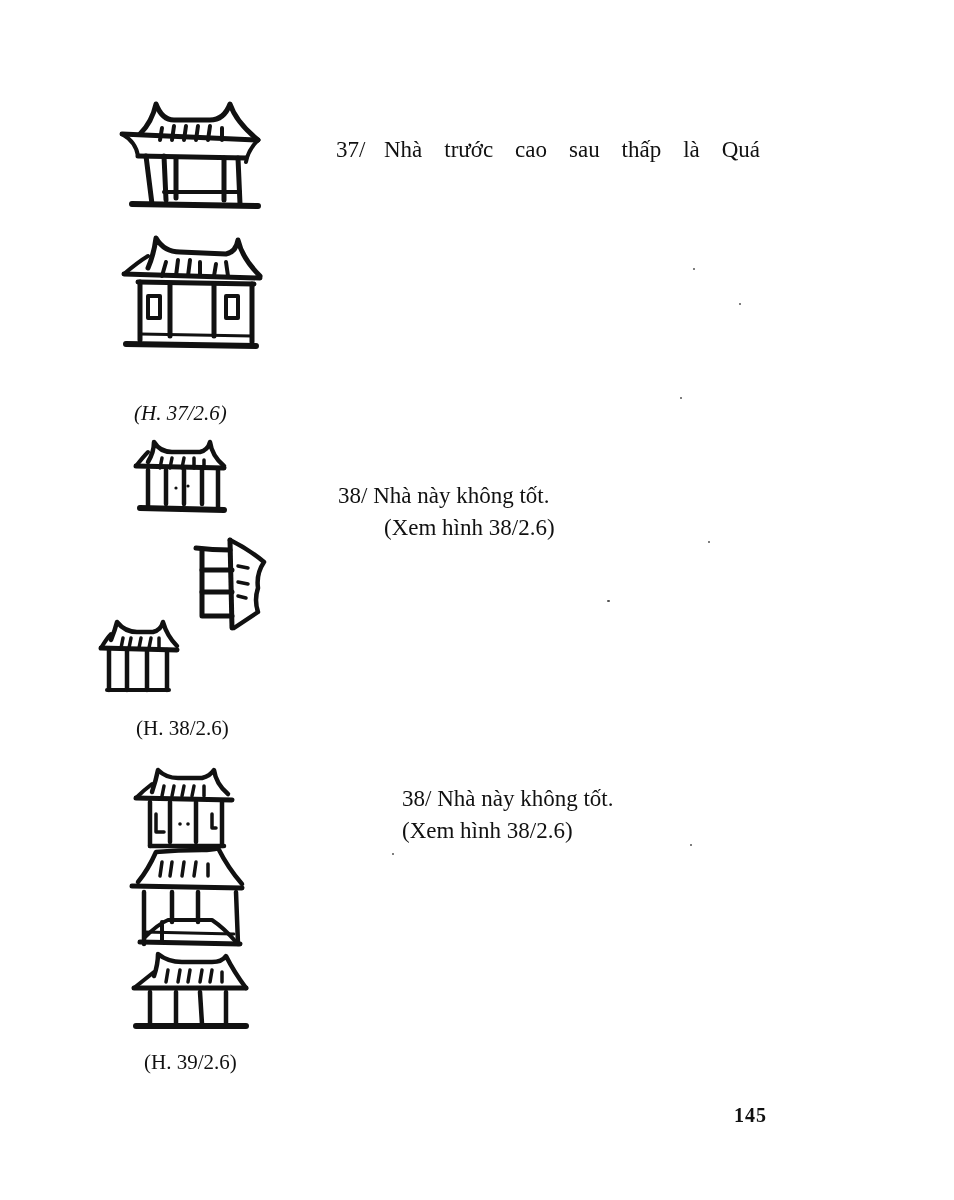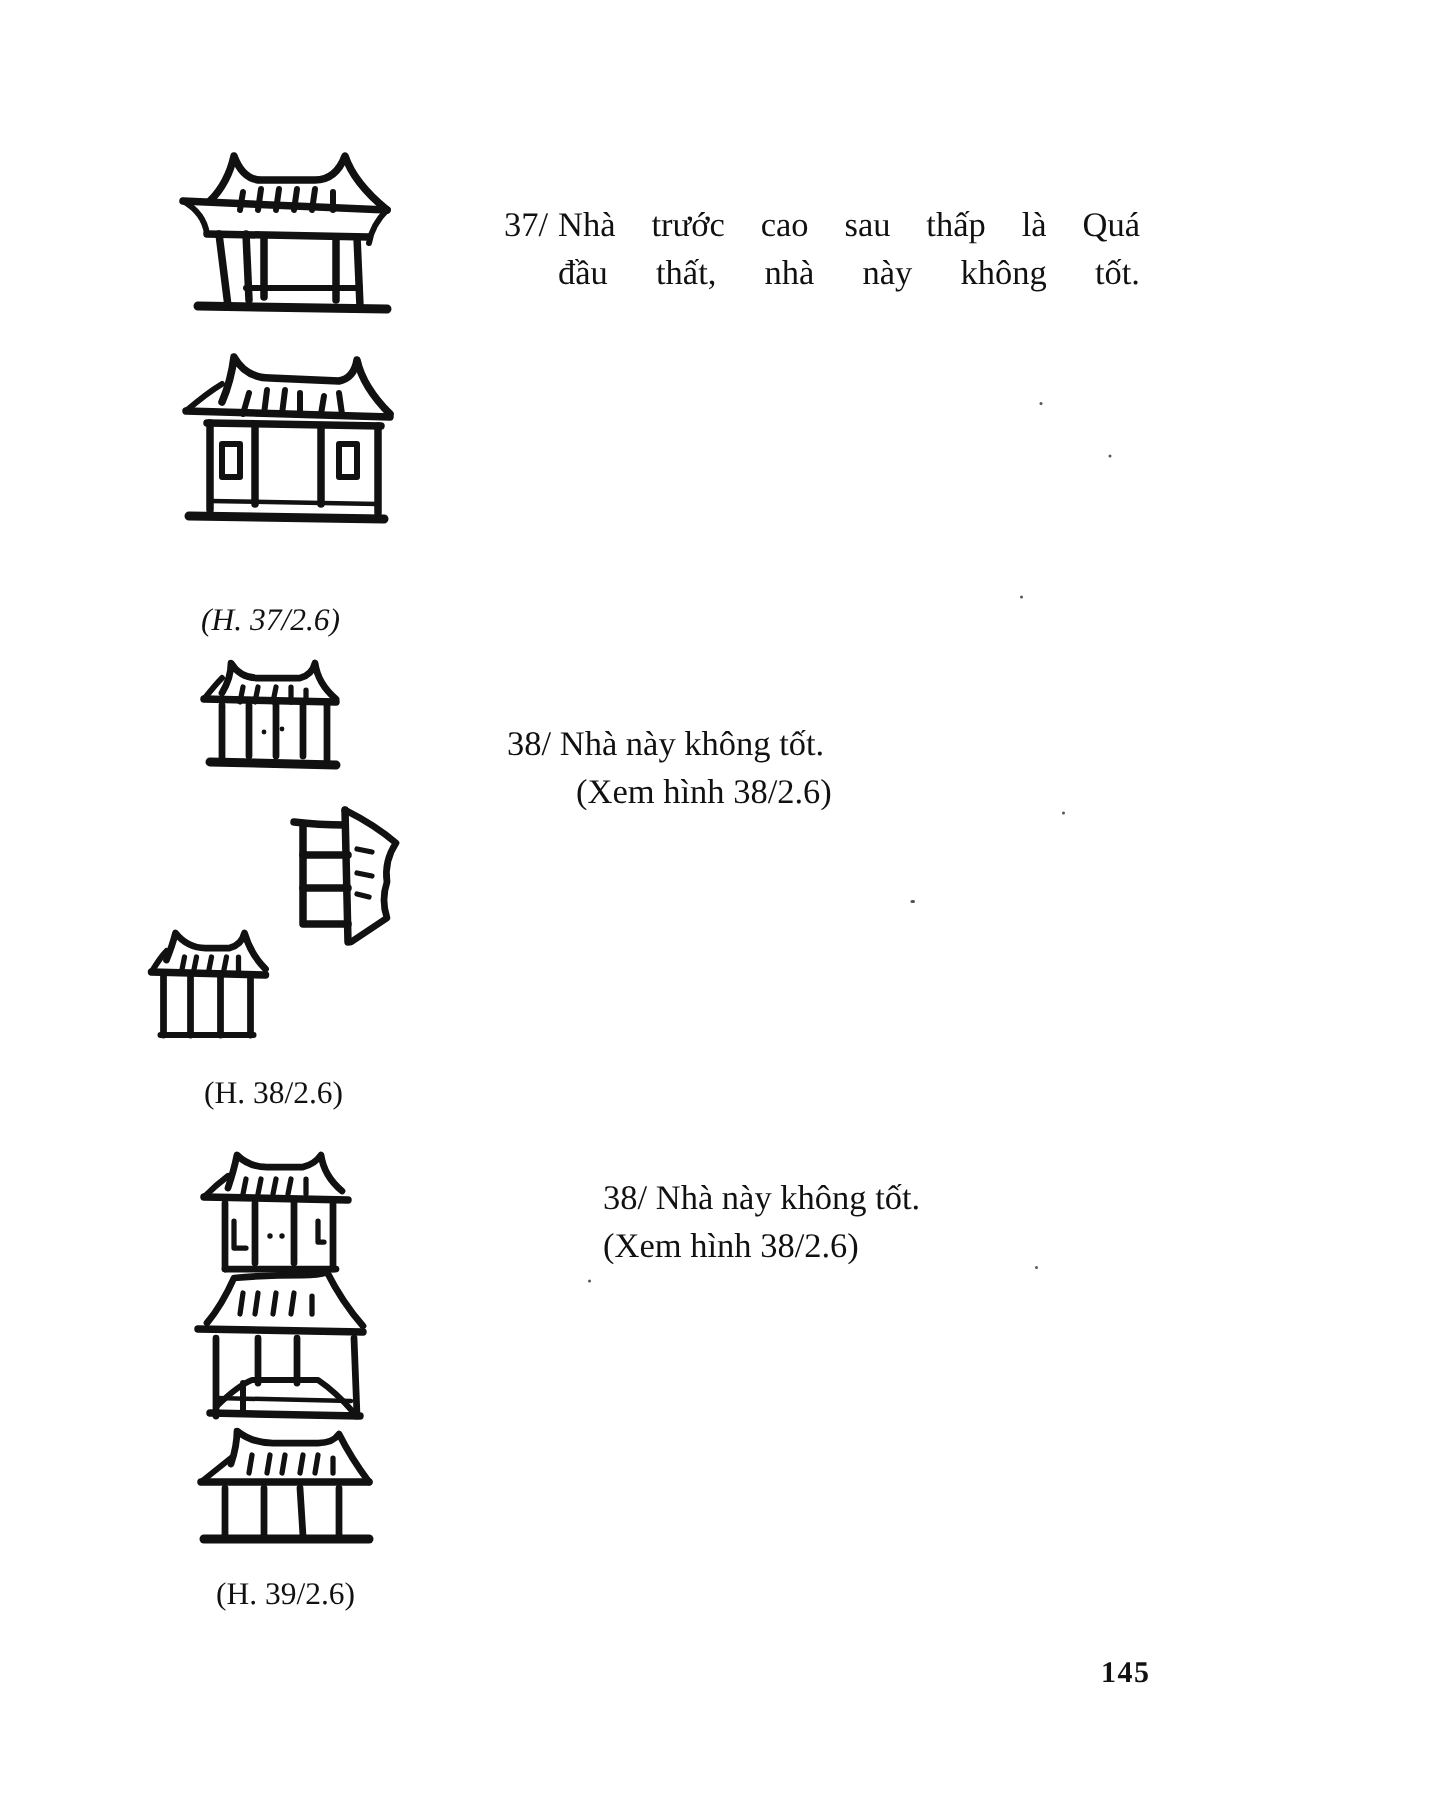--- a/index.html
+++ b/index.html
@@ -45,23 +45,22 @@
   <rect x="28" y="64" width="12" height="22" stroke-width="4"></rect>
   <rect x="106" y="64" width="12" height="22" stroke-width="4"></rect>
   <path d="M20 102 L132 104" stroke-width="3"></path>
   <path d="M6 112 L136 114" stroke-width="6"></path>
 </svg>
 
 <div class="abs caption" style="left:134px;top:401px;font-style:italic;">(H. 37/2.6)</div>
 
 <div class="abs para" style="left:336px;top:134px;width:424px;">
   <span class="abs" style="left:0;top:0;">37/</span>
-  <div style="margin-left:36px;">
+  <div style="margin-left:48px;">
     <span class="line justify">Nhà trước cao sau thấp là Quá</span>
-    <span class="line justify">đầu thất, nhà này không tốt.</span>
   </div>
 </div>
 
 <svg class="abs" style="left:132px;top:438px;" width="96" height="80" viewBox="0 0 96 80">
   <path d="M16 24 Q22 14 22 4 Q28 14 40 14 L68 14 Q76 12 78 4 Q80 18 92 28" stroke-width="4.5"></path>
   <path d="M4 28 L92 30" stroke-width="5"></path>
   <path d="M4 28 Q12 18 16 14" stroke-width="4"></path>
   <path d="M30 20 L28 30 M40 20 L38 30 M52 20 L50 30 M62 20 L62 30 M72 22 L72 30" stroke-width="3.5"></path>
   <path d="M16 32 L16 68 M34 32 L34 66 M52 32 L52 66 M70 32 L70 66 M86 32 L86 70" stroke-width="4.5"></path>
   <circle cx="44" cy="50" r="1.6" fill="#111" stroke="none"></circle>

